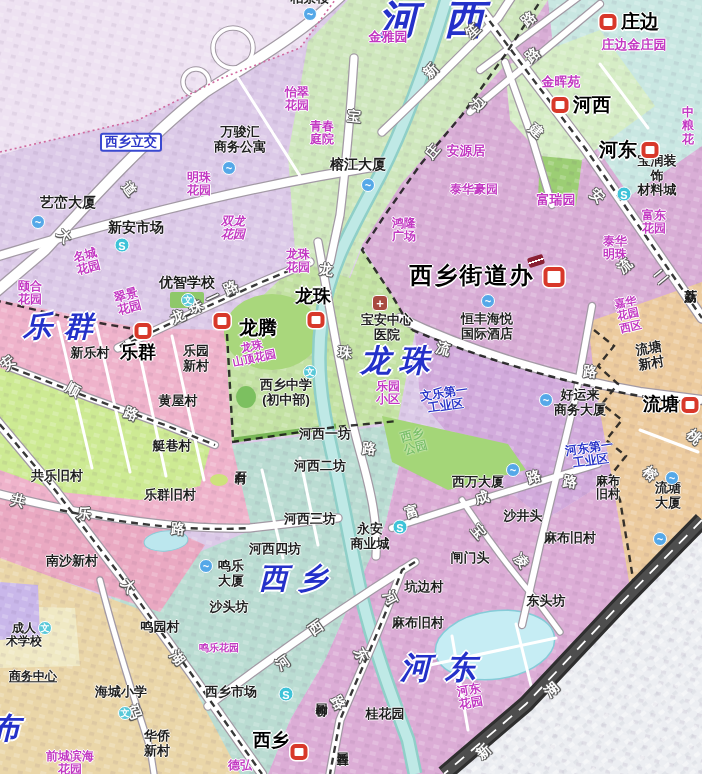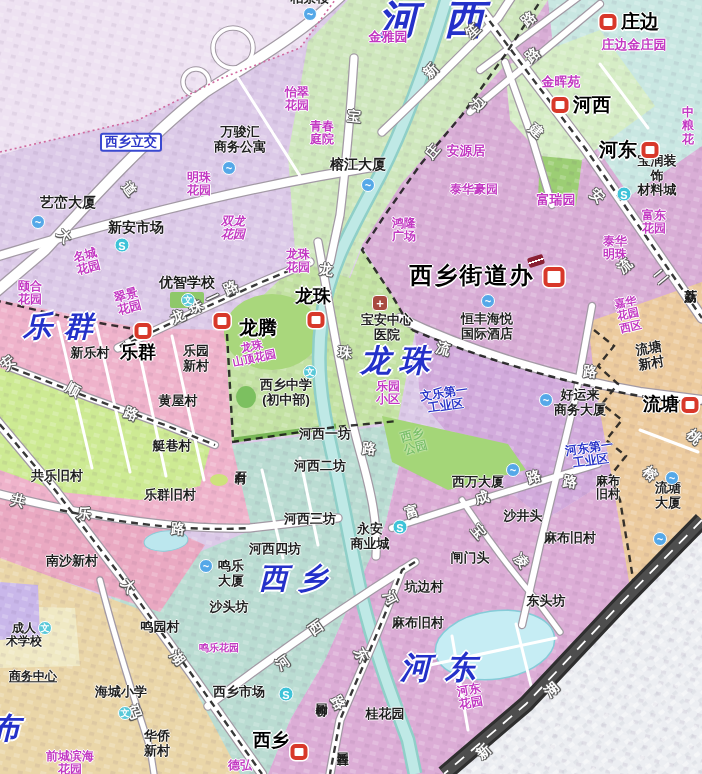--- a/index.html
+++ b/index.html
@@ -273,21 +273,21 @@
       <div class="lbl blk" style="left: 325px; top: 434px; transform: translate(-50%, -50%);">河西一坊</div>
       <div class="lbl blk" style="left: 320px; top: 466px; transform: translate(-50%, -50%);">河西二坊</div>
       <div class="lbl blk" style="left: 310px; top: 519px; transform: translate(-50%, -50%);">河西三坊</div>
       <div class="lbl blk" style="left: 275px; top: 549px; transform: translate(-50%, -50%);">河西四坊</div>
       <div class="lbl blk" style="left: 370px; top: 537px; transform: translate(-50%, -50%);">永安
 商业城</div>
       <div class="lbl blk" style="left: 231px; top: 574px; transform: translate(-50%, -50%);">鸣乐
 大厦</div>
       <div class="lbl blk" style="left: 229px; top: 607px; transform: translate(-50%, -50%);">沙头坊</div>
       <div class="lbl blk" style="left: 160px; top: 627px; transform: translate(-50%, -50%);">鸣园村</div>
-      <div class="lbl blk" style="left: 239px; top: 692px; transform: translate(-50%, -50%);">西乡市场</div>
+      <div class="lbl blk" style="left: 231px; top: 692px; transform: translate(-50%, -50%);">西乡市场</div>
       <div class="lbl blk" style="left: 321px; top: 694px; font-size: 12px; writing-mode: vertical-rl; transform: translate(-50%, -50%);">柳竹园</div>
       <div class="lbl blk" style="left: 342px; top: 743px; font-size: 12px; writing-mode: vertical-rl; transform: translate(-50%, -50%);">兰香园</div>
       <div class="lbl blk" style="left: 385px; top: 714px; transform: translate(-50%, -50%);">桂花园</div>
       <div class="lbl blk" style="left: 420px; top: 784px; transform: translate(-50%, -50%);">自山七队</div>
       <div class="lbl blk" style="left: 157px; top: 744px; transform: translate(-50%, -50%);">华侨
 新村</div>
       <div class="lbl blk" style="left: 121px; top: 692px; transform: translate(-50%, -50%);">海城小学</div>
       <div class="lbl blk" style="left: 33px; top: 677px; font-size: 12px; transform: translate(-50%, -50%); text-decoration: underline;">商务中心</div>
       <div class="lbl blk" style="left: 24px; top: 635px; font-size: 12px; transform: translate(-50%, -50%);">成人
 术学校</div>

